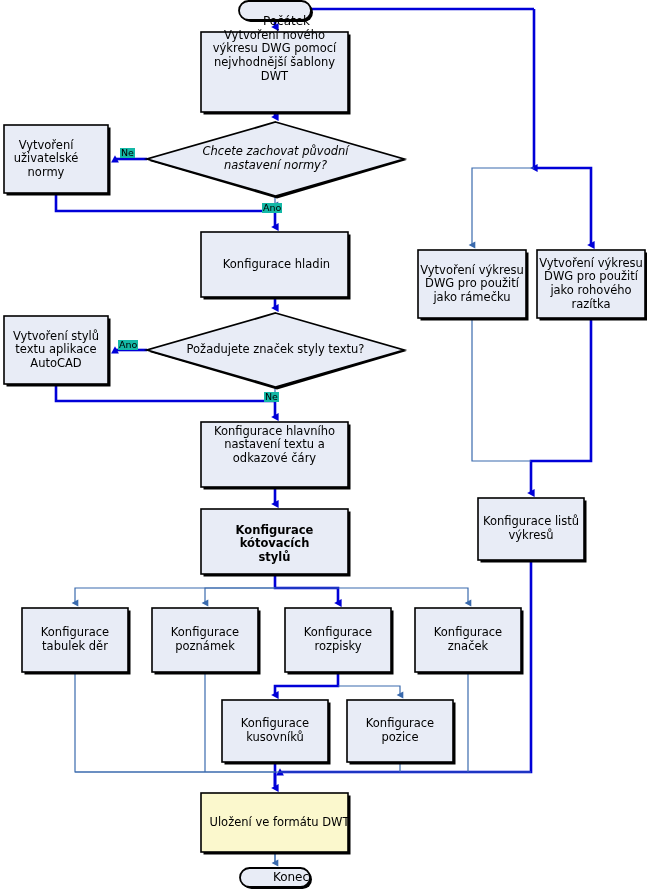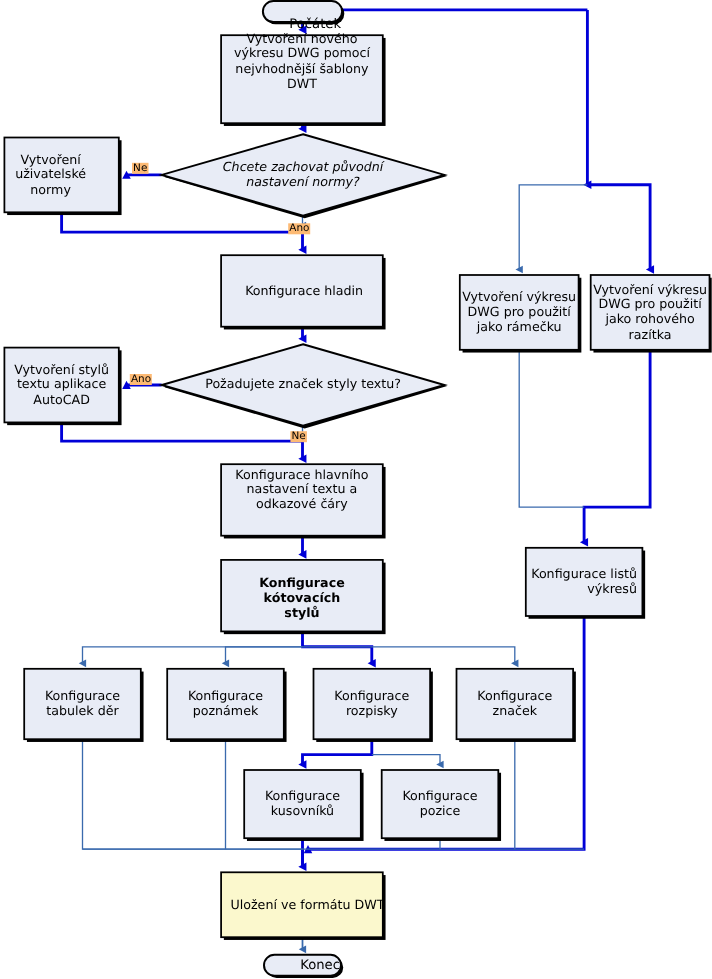--- a/index.html
+++ b/index.html
@@ -9,21 +9,21 @@
   svg#fc{position:absolute;left:0;top:0;width:647px;height:890px;display:block;}
   .nodeLabel{
     position:absolute; display:flex; align-items:center; justify-content:center;
     text-align:center; line-height:1.18; color:#000;
     font-family:"DejaVu Sans","Liberation Sans",sans-serif;
     font-size:11.5px; pointer-events:none; white-space:pre-line;
   }
   .edgeLabel{
     position:absolute; color:#000; font-size:9.5px; line-height:1;
     font-family:"DejaVu Sans","Liberation Sans",sans-serif;
-    background:#fdba74; padding:0 1px;
+    background:#14b8a6; padding:0 1px;
   }
   .termLabel{font-size:12px;}
 </style>
 </head>
 <body>
 
 <div id="stage">
 
   <svg id="fc" viewBox="0 0 647 890" xmlns="http://www.w3.org/2000/svg">
     <defs>
@@ -200,21 +200,21 @@
 kusovníků</div>
       <div class="nodeLabel" style="left: 347px; top: 700px; width: 106px; height: 62px;">Konfigurace
 pozice</div>
       <div class="nodeLabel" style="left: 418px; top: 250px; width: 108px; height: 68px;">Vytvoření výkresu
 DWG pro použití
 jako rámečku</div>
       <div class="nodeLabel" style="left: 537px; top: 250px; width: 108px; height: 68px;">Vytvoření výkresu
 DWG pro použití
 jako rohového
 razítka</div>
-      <div class="nodeLabel" style="left: 478px; top: 498px; width: 106px; height: 62px; text-align: right;">Konfigurace listů
+      <div class="nodeLabel" style="left: 478px; top: 498px; width: 106px; height: 62px;">Konfigurace listů
 výkresů</div>
       <div class="nodeLabel" style="left: 206px; top: 793px; width: 147px; height: 59px;">Uložení ve formátu DWT</div>
       <div class="nodeLabel termLabel" style="left: 240px; top: 868px; width: 70px; height: 19px; padding-left: 16px;">Konec</div>
     </div>
   <div id="edgelabels">
       <div class="edgeLabel" style="left: 120px; top: 148px;">Ne</div>
       <div class="edgeLabel" style="left: 262px; top: 203px;">Ano</div>
       <div class="edgeLabel" style="left: 118px; top: 340px;">Ano</div>
       <div class="edgeLabel" style="left: 264px; top: 392px;">Ne</div>
     </div>

